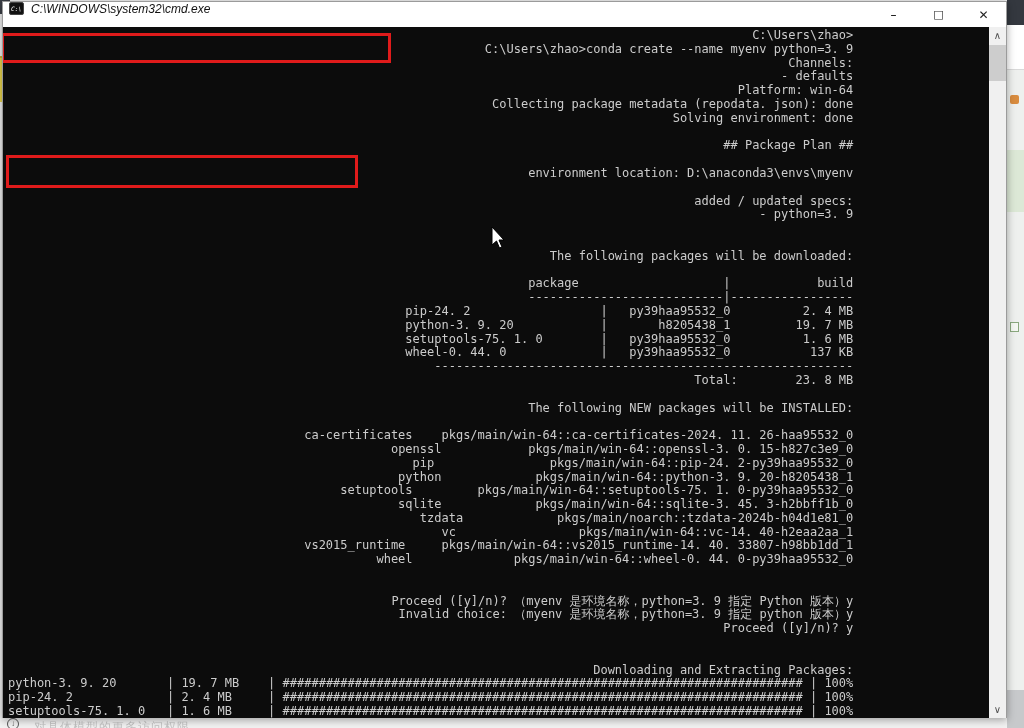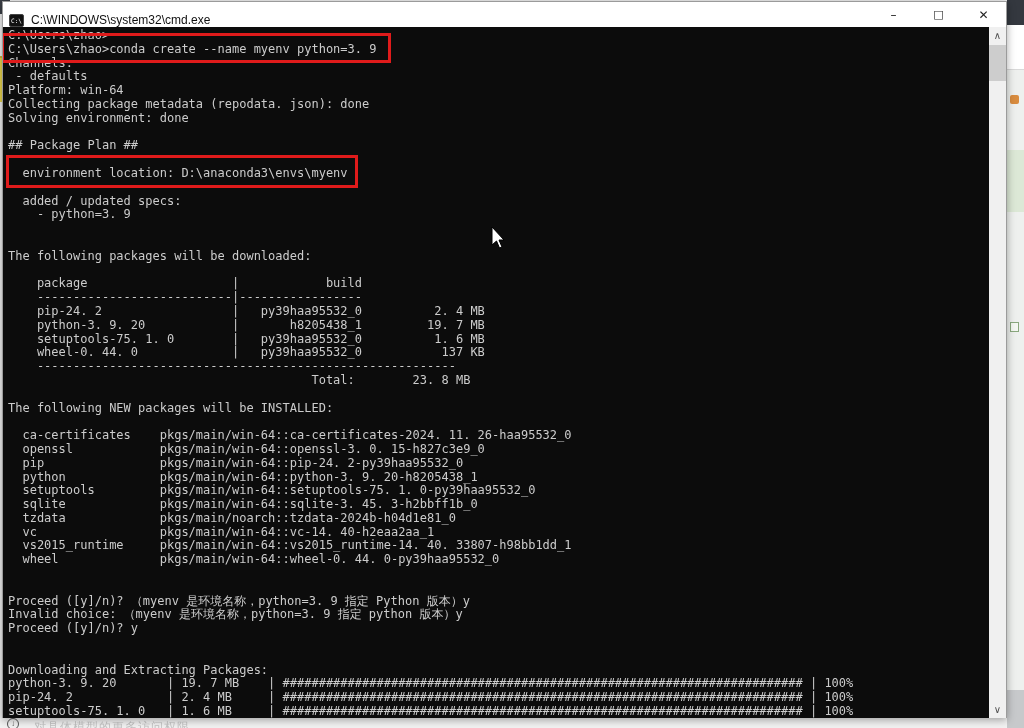--- a/index.html
+++ b/index.html
@@ -18,31 +18,31 @@
   #bg-right .r-greenicon { position:absolute; top:172px; left:3px; width:9px; height:10px; background:#f4f7f2; border:1px solid #8aa87e; }
   #bg-right .r-bottom { position:absolute; top:690px; left:0; width:17px; height:38px; background:#c7c9cb; }
   #bg-bottom { left:0; bottom:0; width:1007px; height:10px; background:#f2f2f2; overflow:hidden; }
   #bg-bottom .circ { position:absolute; left:7px; top:0px; width:12px; height:12px; border:1.5px solid #555; border-radius:50%;
                      color:#555; font-size:8px; line-height:10px; text-align:center; }
   #bg-bottom .txt { position:absolute; left:34px; top:1px; color:#c3c3c3; font-size:12px; letter-spacing:1px; white-space:nowrap; }
 
   
   #cmd-window { position:absolute; left:2px; top:1px; width:1005px; height:717px;
                 border:1px solid #9b9b9b; background:#0c0c0c; box-shadow:0 2px 8px rgba(0,0,0,.35); }
-  #titlebar { position:relative; width:100%; height:25px; background:#ffffff; display:flex; align-items:flex-end; }
+  #titlebar { position:relative; width:100%; height:25px; background:#ffffff; display:flex; align-items:flex-start;font-style:italic; }
   #cmd-icon { width:15px; height:13px; margin-left:6px; background:#111; border:1px solid #444; border-radius:2px;
               color:#fff; font-family:"DejaVu Sans Mono", monospace; font-size:6px; line-height:11px; text-align:center; }
   #title-text { margin-left:7px; font-size:12px; color:#111; white-space:nowrap; }
   #caption-buttons { position:absolute; right:0; top:0; height:25px; display:flex; }
   .cap-btn { width:45px; height:25px; display:flex; align-items:center; justify-content:center;
              color:#222; font-size:12px; font-family:"DejaVu Sans", sans-serif; cursor:default; }
   #btn-max span { font-size:11px; }
 
   
-  #console { position:absolute; left:0; top:25px; width:1003px; height:691px; background:#0c0c0c; overflow:hidden; }
+  #console { position:absolute; left:0; top:25px; width:1003px; height:691px; background:#0c0c0c; overflow:hidden;text-align:right; }
   #console pre { position:absolute; left:5px; top:2px;
                  font-family:"DejaVu Sans Mono","Liberation Mono",monospace;
                  font-size:12px; line-height:13.8px; color:#cccccc; white-space:pre; }
 
   
   #scrollbar { position:absolute; right:0; top:0; width:17px; height:691px; background:#f0f0f0; }
   .scroll-arrow { position:absolute; left:0; width:17px; height:17px; color:#505050; font-size:10px;
                   display:flex; align-items:center; justify-content:center; font-family:"DejaVu Sans",sans-serif; }
   #scroll-up { top:0; }
   #scroll-down { bottom:0; }

